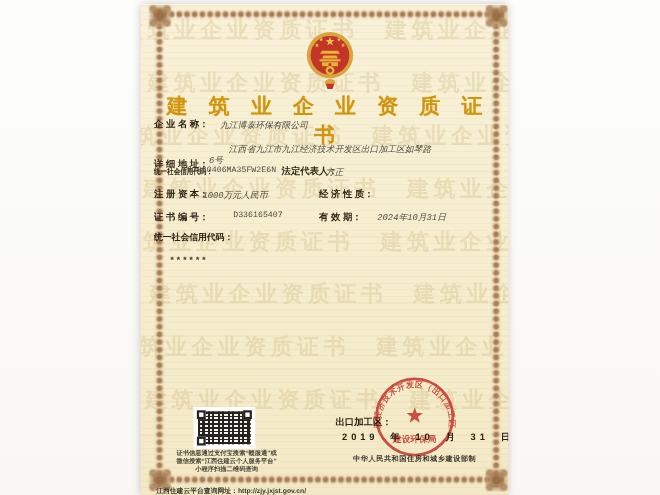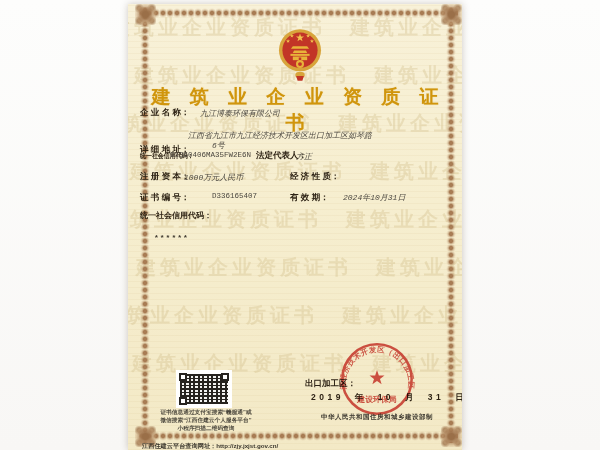--- a/index.html
+++ b/index.html
@@ -107,22 +107,22 @@
         <circle cx="23" cy="37.5" r="4.2" fill="#e8b33a"></circle>
         <circle cx="23" cy="37.5" r="2" fill="#c23527"></circle>
       </svg>
 
       <div class="title">建 筑 业 企 业 资 质 证 书</div>
 
       <div class="lab" style="left:12px;top:103px">企 业 名 称：</div>
       <div class="val" style="left:72px;top:104px">九江博泰环保有限公司</div>
 
       <div class="lab" style="left:12px;top:140px">详 细 地 址：</div>
-      <div class="val" style="left:60px;top:126px">江西省九江市九江经济技术开发区出口加工区如琴路</div>
-      <div class="val" style="left:84px;top:136px">6号</div>
+      <div class="val" style="left:80px;top:126px">江西省九江市九江经济技术开发区出口加工区如琴路</div>
+      <div class="val" style="left:62px;top:136px">6号</div>
 
       <div class="lab small" style="left:12px;top:147px">统一社会信用代码：</div>
       <div class="val" style="left:42px;top:147px;font-style:normal;font-size:7.5px">91360406MA35FW2E6N</div>
       <div class="lab" style="left:128px;top:146px">法定代表人：</div>
       <div class="val" style="left:168px;top:147px">方正</div>
 
       <div class="lab" style="left:12px;top:167px">注 册 资 本：</div>
       <div class="val" style="left:56px;top:168px">1000万元人民币</div>
       <div class="lab" style="left:162px;top:167px">经 济 性 质：</div>
 

